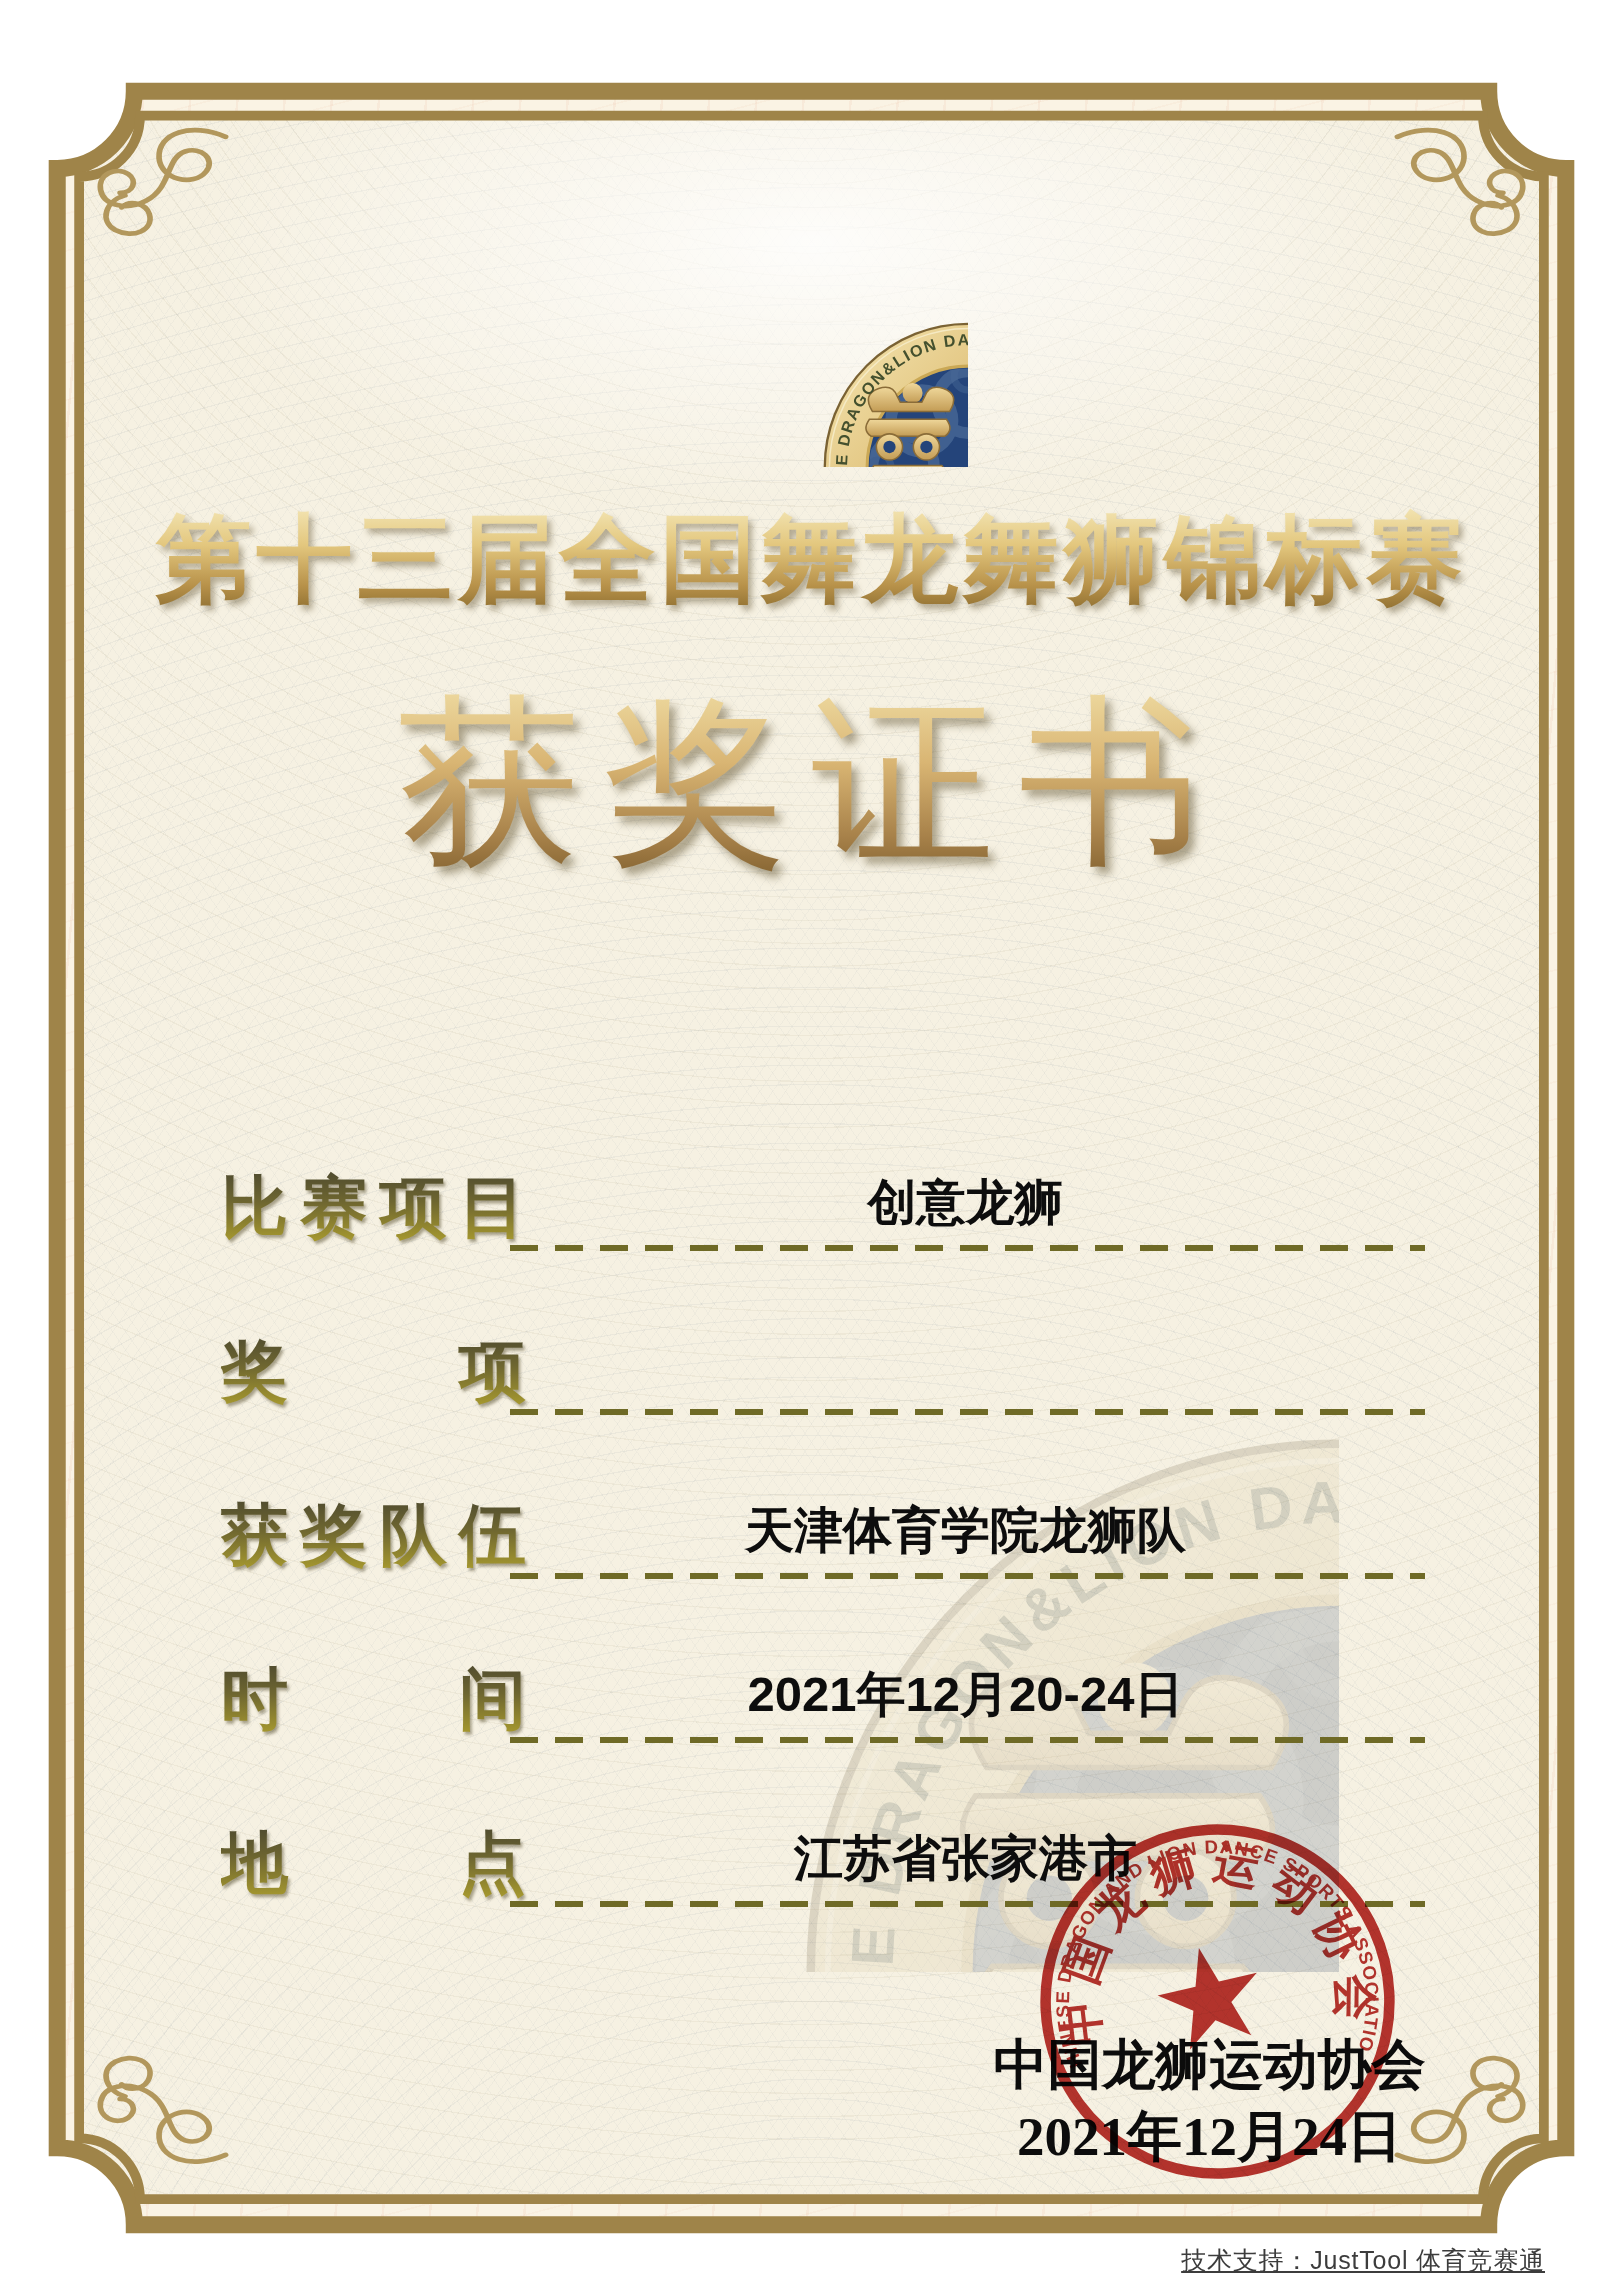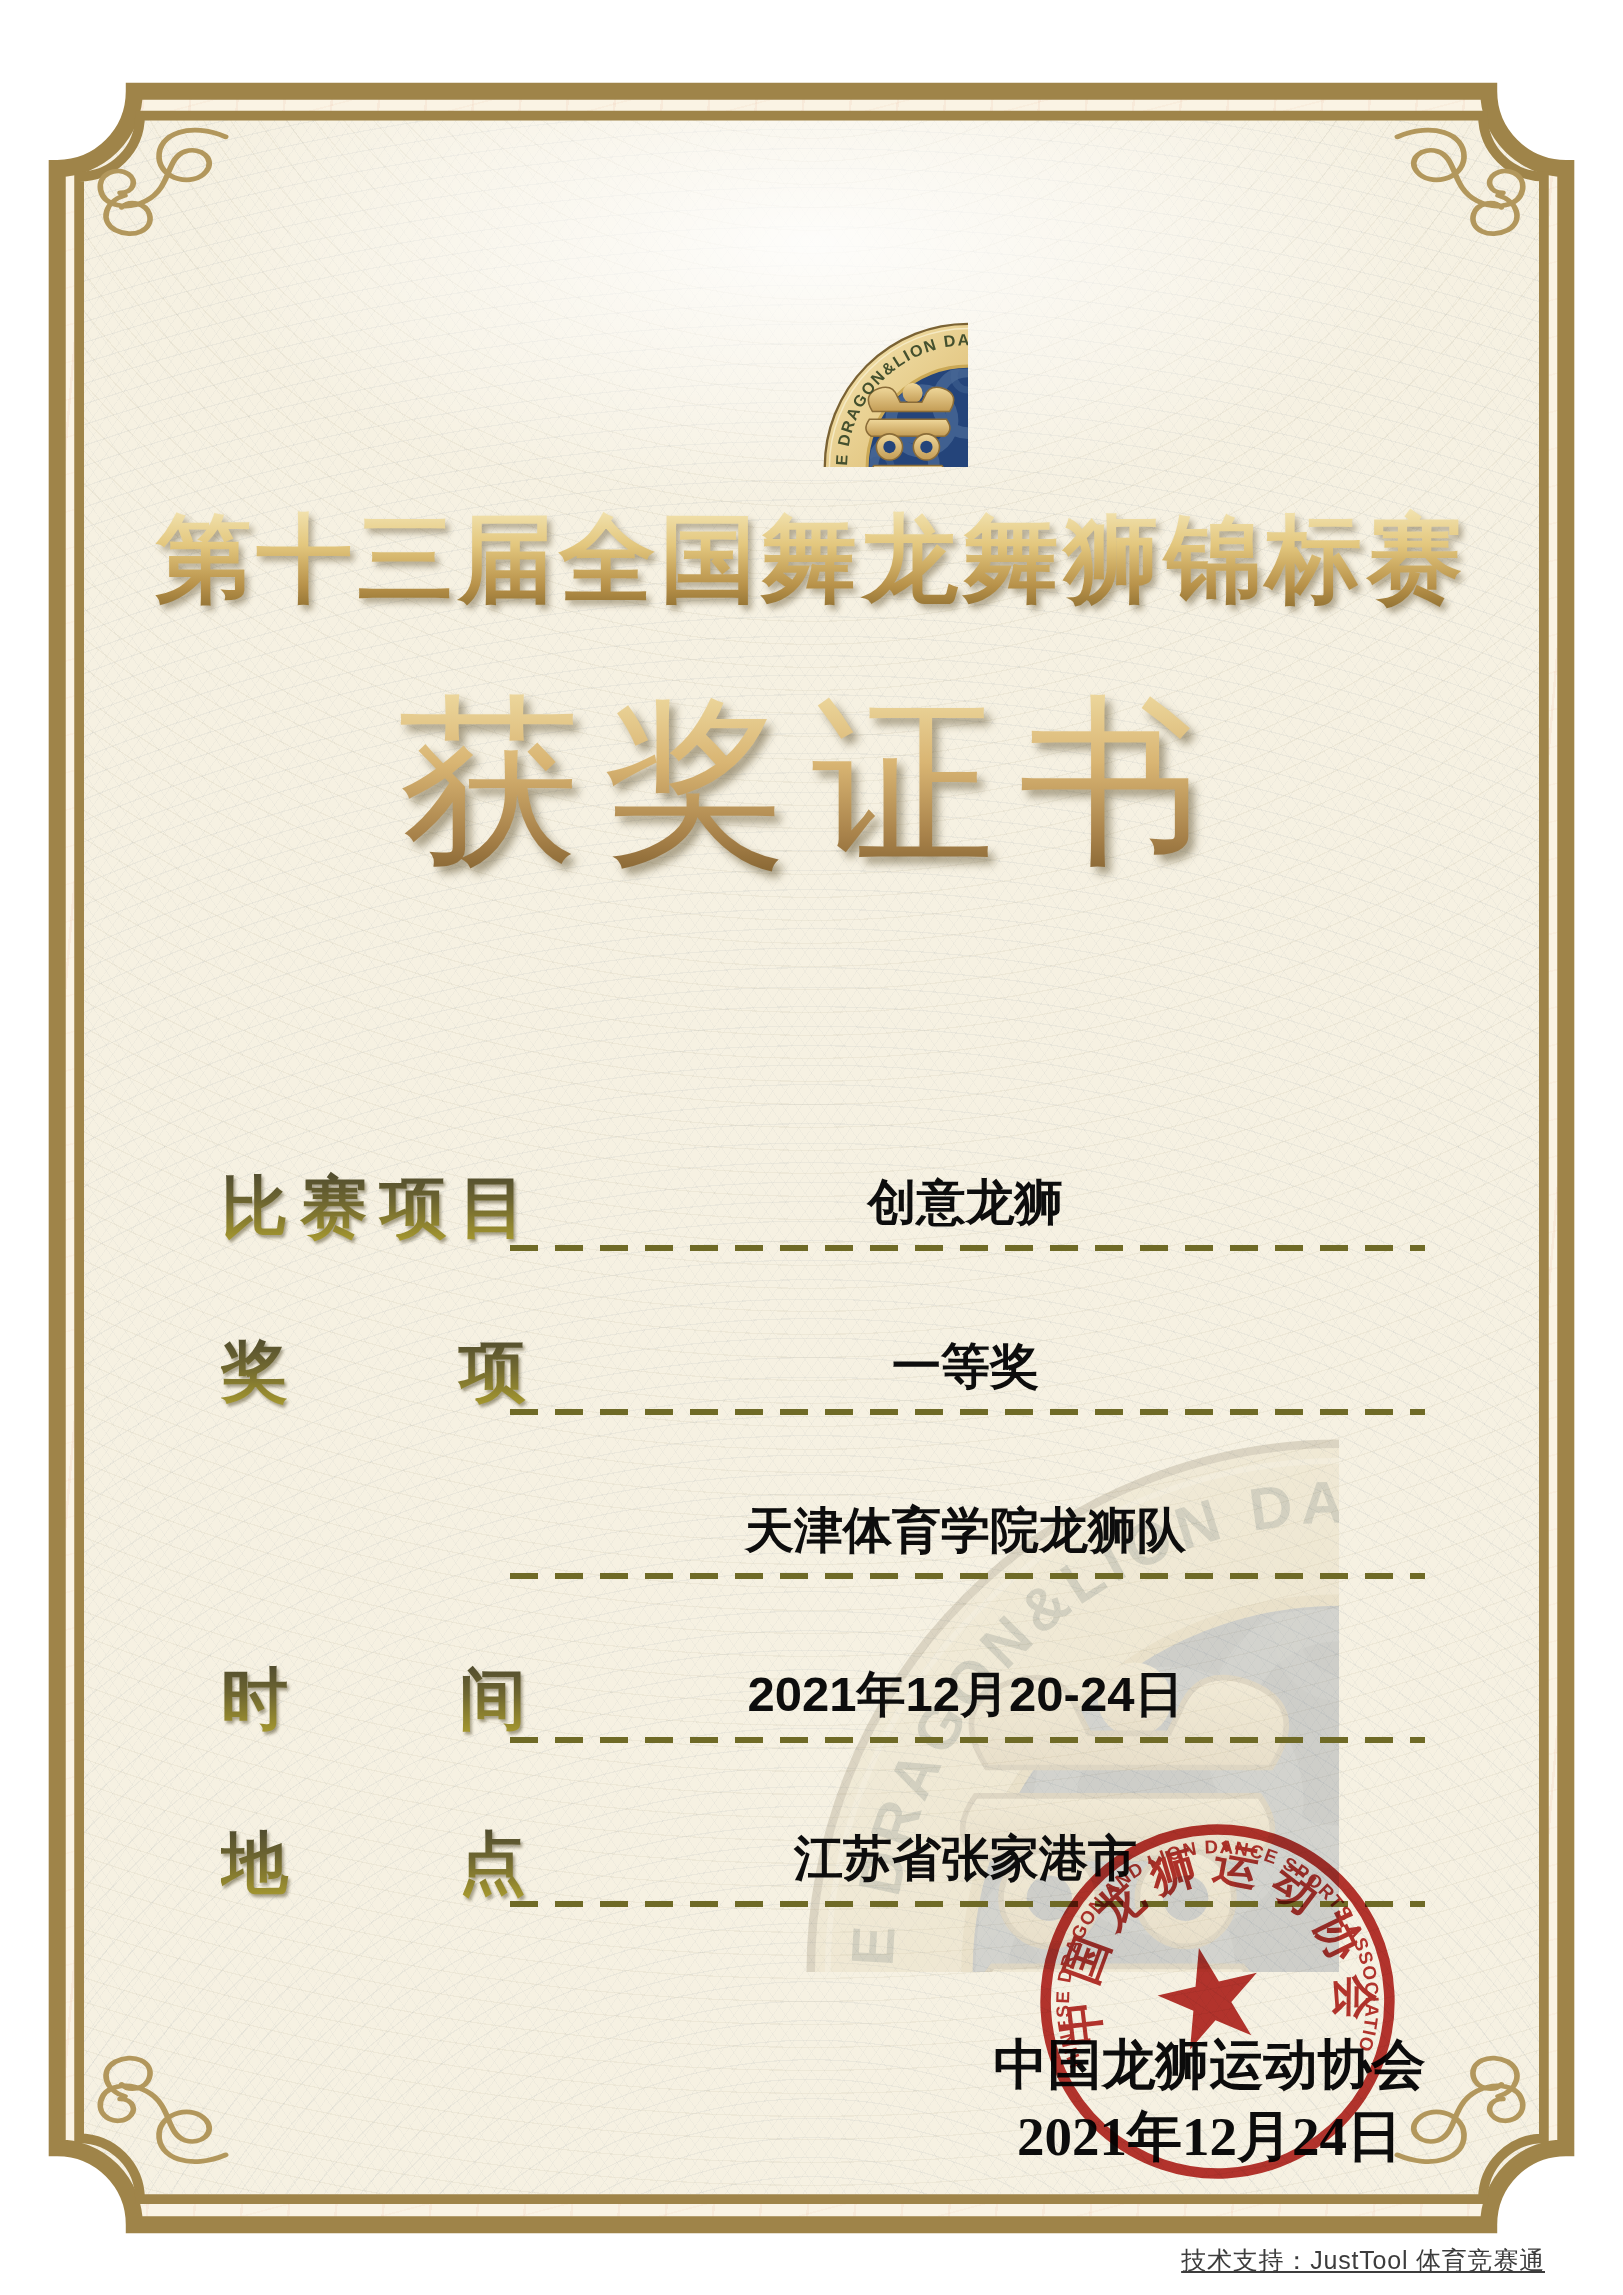--- a/index.html
+++ b/index.html
@@ -193,25 +193,25 @@
     <div class="cert-title">获奖证书</div>
 
     <div class="row" style="top:1145px">
       <div class="field-label">比赛项目</div>
       <div class="field-value">创意龙狮</div>
     </div>
     <div class="dash" style="top:1245px"></div>
 
     <div class="row" style="top:1309px">
       <div class="field-label">奖项</div>
-      <div class="field-value">一等奖</div>
     </div>
     <div class="dash" style="top:1409px"></div>
 
     <div class="row" style="top:1473px">
+      <div class="field-label">获奖队伍</div>
       <div class="field-value">天津体育学院龙狮队</div>
     </div>
     <div class="dash" style="top:1573px"></div>
 
     <div class="row" style="top:1637px">
       <div class="field-label">时间</div>
       <div class="field-value">2021年12月20-24日</div>
     </div>
     <div class="dash" style="top:1737px"></div>
 

